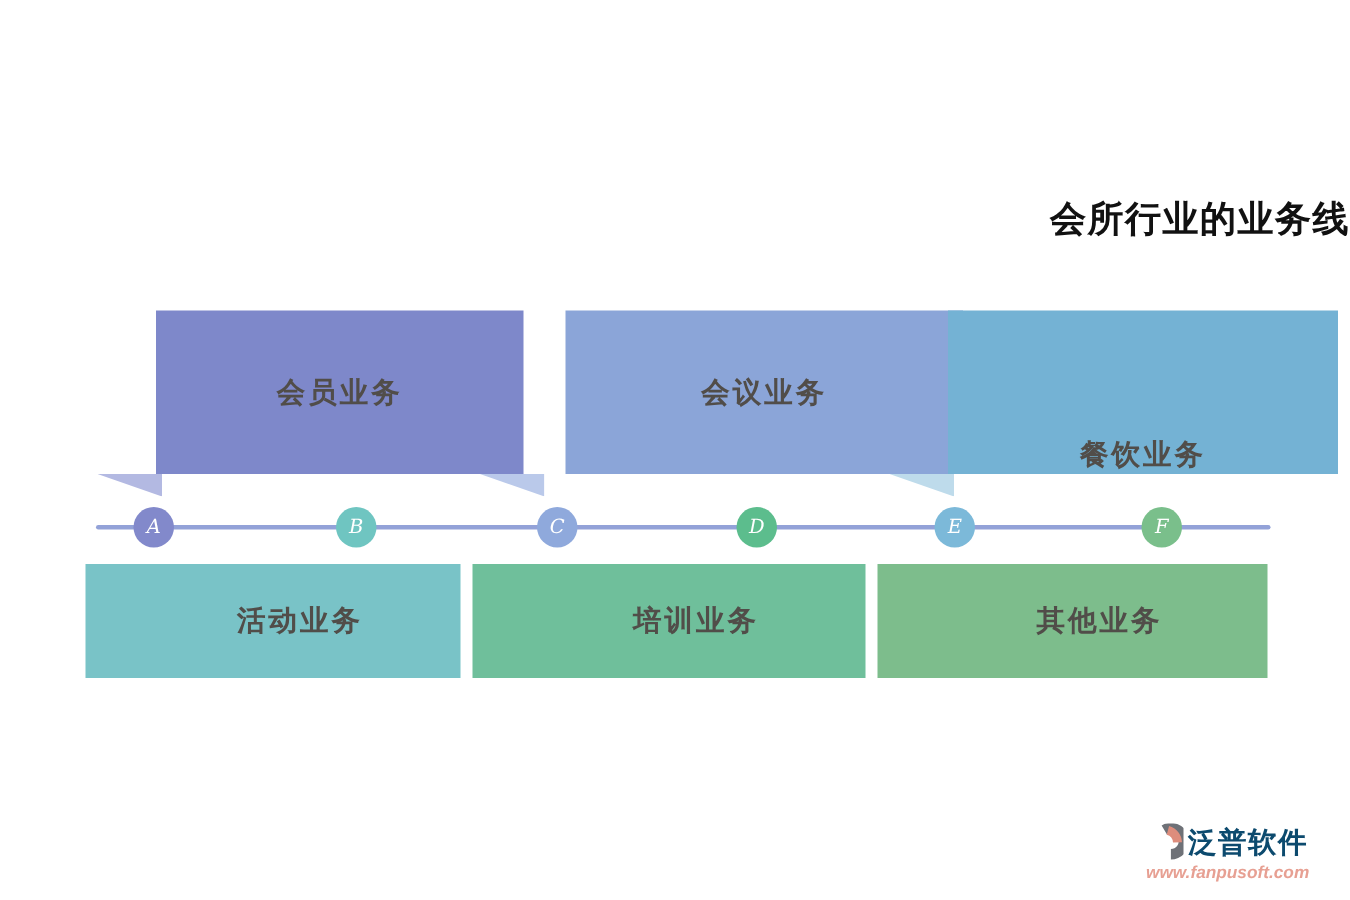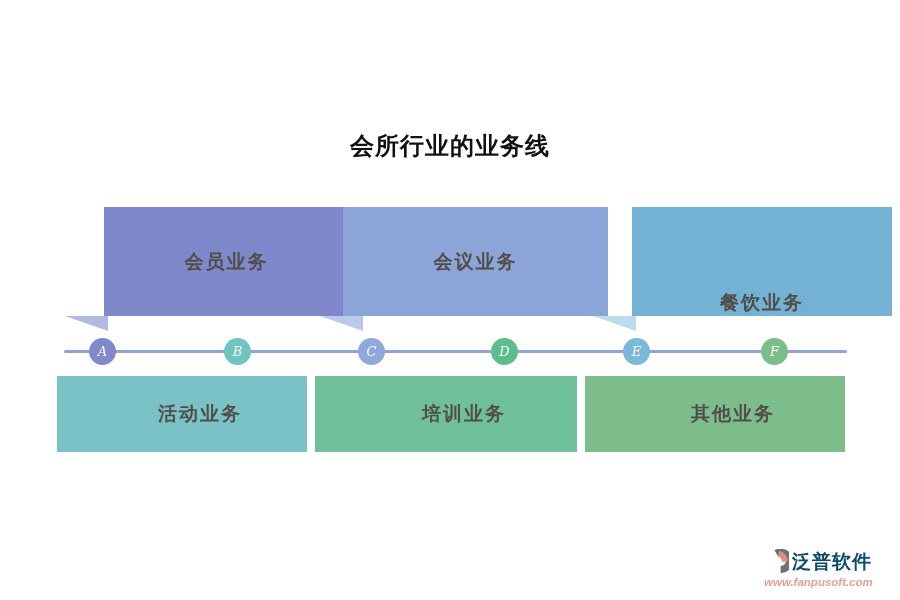--- a/index.html
+++ b/index.html
@@ -10,21 +10,21 @@
     height: 600px;
     background: #ffffff;
     overflow: hidden;
     font-family: "Liberation Serif", serif;
   }
   .diagram-title {
     position: absolute;
     top: 130px;
     left: 0;
     width: 100%;
-    text-align: center;
+    text-align: right;
     font-size: 24px;
     font-weight: 700;
     color: #111111;
     letter-spacing: 1px;
     font-family: "Liberation Serif", serif;
   }
   .biz-box {
     position: absolute;
     display: flex;
     align-items: center;
@@ -105,21 +105,21 @@
 </head>
 <body>
 
 <div class="canvas">
 
   <div class="diagram-title">会所行业的业务线</div>
 
   <div class="biz-box top-box" style="left: 57px; width: 245px; background-color: rgb(126, 136, 202);">
     <span class="box-label">会员业务</span>
   </div>
-  <div class="biz-box top-box" style="left: 296px; width: 265px; background-color: rgb(139, 165, 216);">
+  <div class="biz-box top-box" style="left: 330px; width: 265px; background-color: rgb(139, 165, 216);">
     <span class="box-label">会议业务</span>
   </div>
   <div class="biz-box top-box" style="left: 585px; width: 260px; background-color: rgb(116, 178, 212); align-items: flex-end;">
     <span class="box-label">餐饮业务</span>
   </div>
 
   <div class="tail tail-down" style="left: 65px; background-color: rgb(179, 185, 226);"></div>
   <div class="tail tail-down" style="left: 320px; background-color: rgb(186, 201, 234);"></div>
   <div class="tail tail-down" style="left: 593px; background-color: rgb(190, 219, 235);"></div>
 

